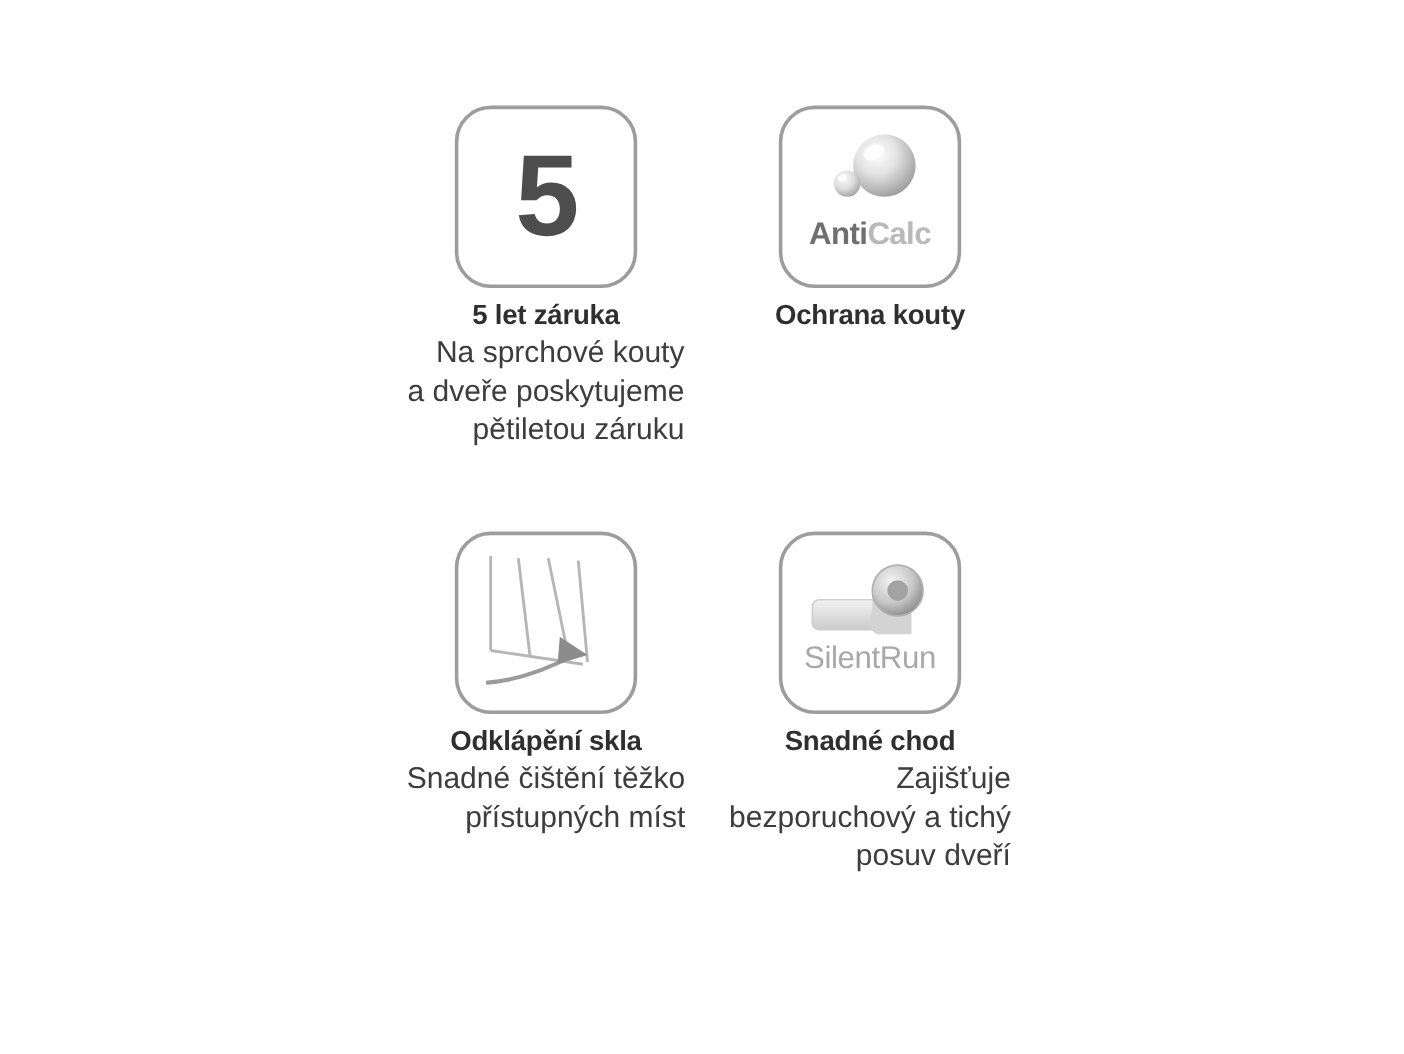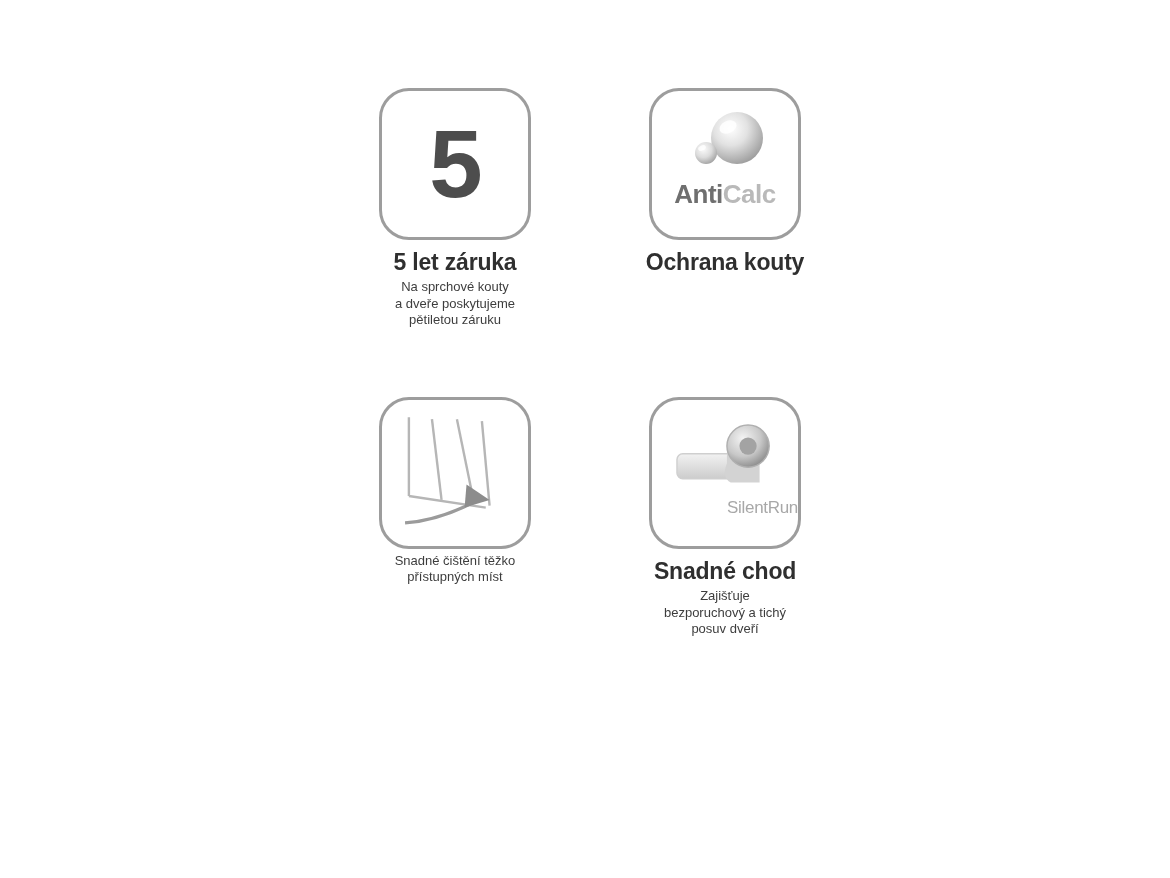--- a/index.html
+++ b/index.html
@@ -54,24 +54,25 @@
   .feature-title {
     margin-top: 9px;
     font-size: 23px;
     font-weight: bold;
     color: #2f2f2f;
     letter-spacing: -0.2px;
     line-height: 1.15;
   }
   .feature-desc {
     margin-top: 4px;
-    font-size: 13px;
+    font-size: 25px;
     line-height: 1.27;
     color: #3d3d3d;
     white-space: pre-line;
+    text-align: right;
   }
   
   .num-five {
     font-size: 96px;
     font-weight: bold;
     color: #4d4d4d;
     line-height: 1;
     letter-spacing: -2px;
   }
   
@@ -92,22 +93,22 @@
     margin-top: 36px;
   }
   .ac-dark { color: #6f6f6f; }
   .ac-light { color: #b9b9b9; }
   
   .silent-label {
     position: absolute;
     bottom: 28px;
     left: 0;
     width: 100%;
-    text-align: right;
-    font-size: 17px;
+    text-align: center;
+    font-size: 26px;
     color: #a8a8a8;
     letter-spacing: -0.3px;
   }
   
   .brand {
     position: absolute;
     right: 215px;
     bottom: 30px;
     font-size: 68px;
     font-weight: bold;
@@ -172,20 +173,21 @@
             <line x1="28" y1="18" x2="28" y2="100"></line>
             <line x1="28" y1="100" x2="108" y2="112"></line>
             <line x1="52" y1="20" x2="62" y2="104"></line>
             <line x1="78" y1="20" x2="96" y2="108"></line>
             <line x1="104" y1="22" x2="112" y2="110"></line>
           </g>
           <path d="M24 128 C 52 126, 78 116, 100 104" stroke="#9b9b9b" stroke-width="3.5" fill="none"></path>
           <path d="M88 88 L 112 104 L 86 112 Z" fill="#8c8c8c"></path>
         </svg>
       </div>
+      <div class="feature-title">Odklápění skla</div>
       <div class="feature-desc">Snadné čištění těžko
 přístupných míst</div>
     </div>
 
     <div class="feature">
       <div class="icon-box">
         <svg width="152" height="152" viewBox="0 0 152 152">
           <defs>
             <linearGradient id="barGrad" x1="0" y1="0" x2="0" y2="1">
               <stop offset="0%" stop-color="#f2f2f2"></stop>

